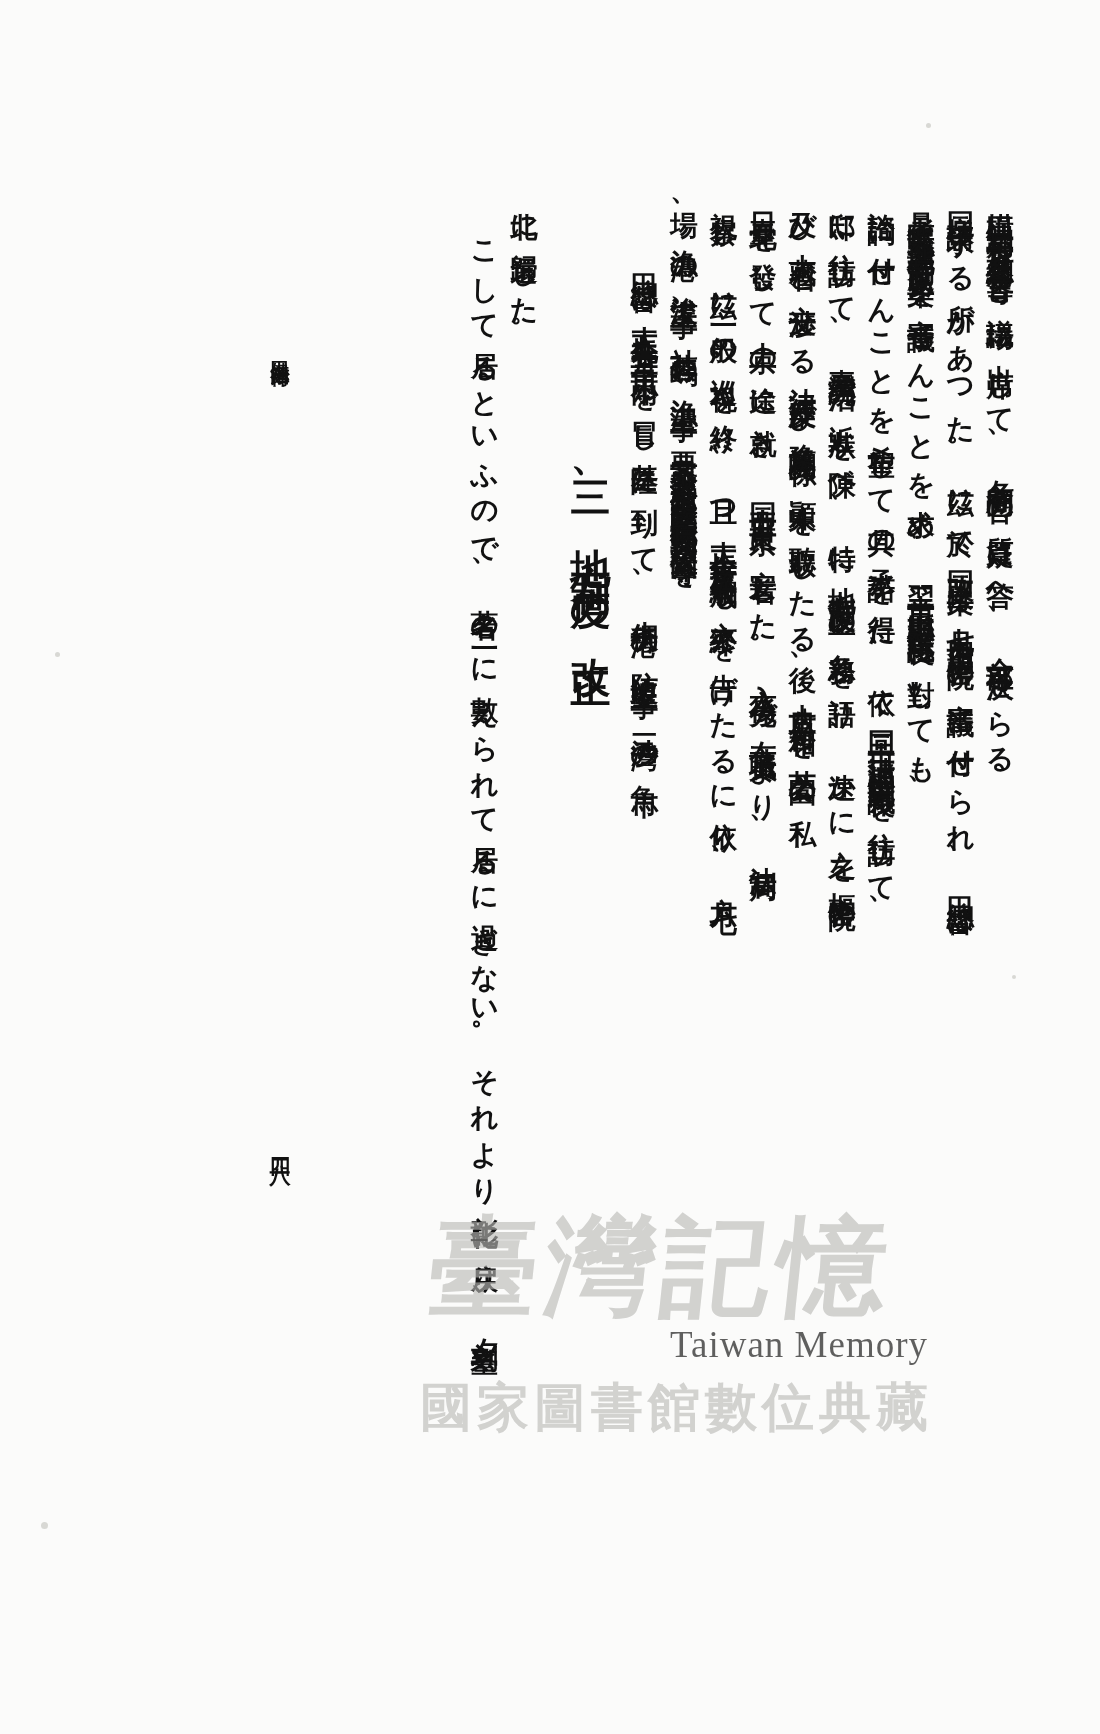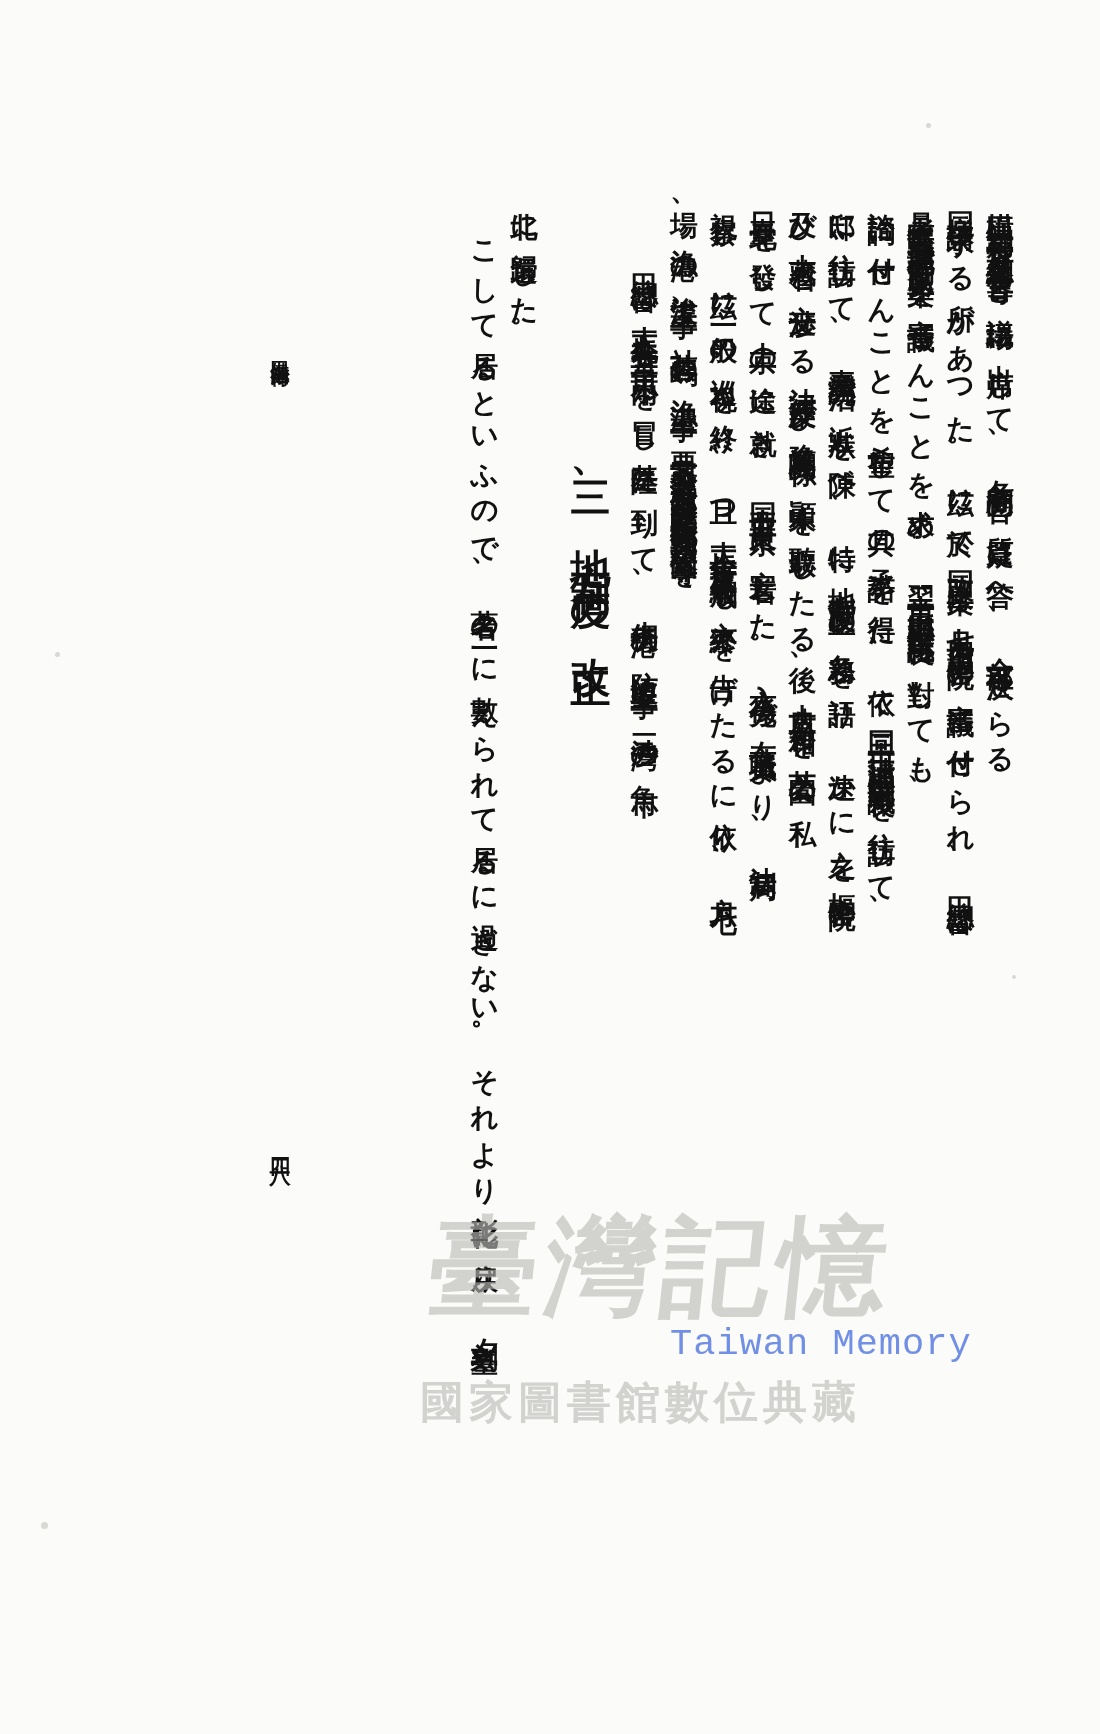--- a/index.html
+++ b/index.html
@@ -103,30 +103,30 @@
     letter-spacing: 8px;
     white-space: nowrap;
     transform: skewX(-6deg);
     font-weight: 600;
   }
   .wm-en {
     position: absolute;
     left: 250px;
     top: 128px;
     font-size: 37px;
-    color: #1d4ed8;
-    font-family: Liberation Mono, monospace;
+    color: #000000;
+    font-family: Liberation Serif, serif;
     letter-spacing: 1px;
     white-space: nowrap;
   }
   .wm-lib {
     position: absolute;
     left: 0px;
     top: 178px;
-    font-size: 44px;
+    font-size: 52px;
     color: #b9b9b6;
     letter-spacing: 5px;
     white-space: nowrap;
     font-weight: 600;
   }
 </style>
 </head>
 <body>
 
 <div class="page">

